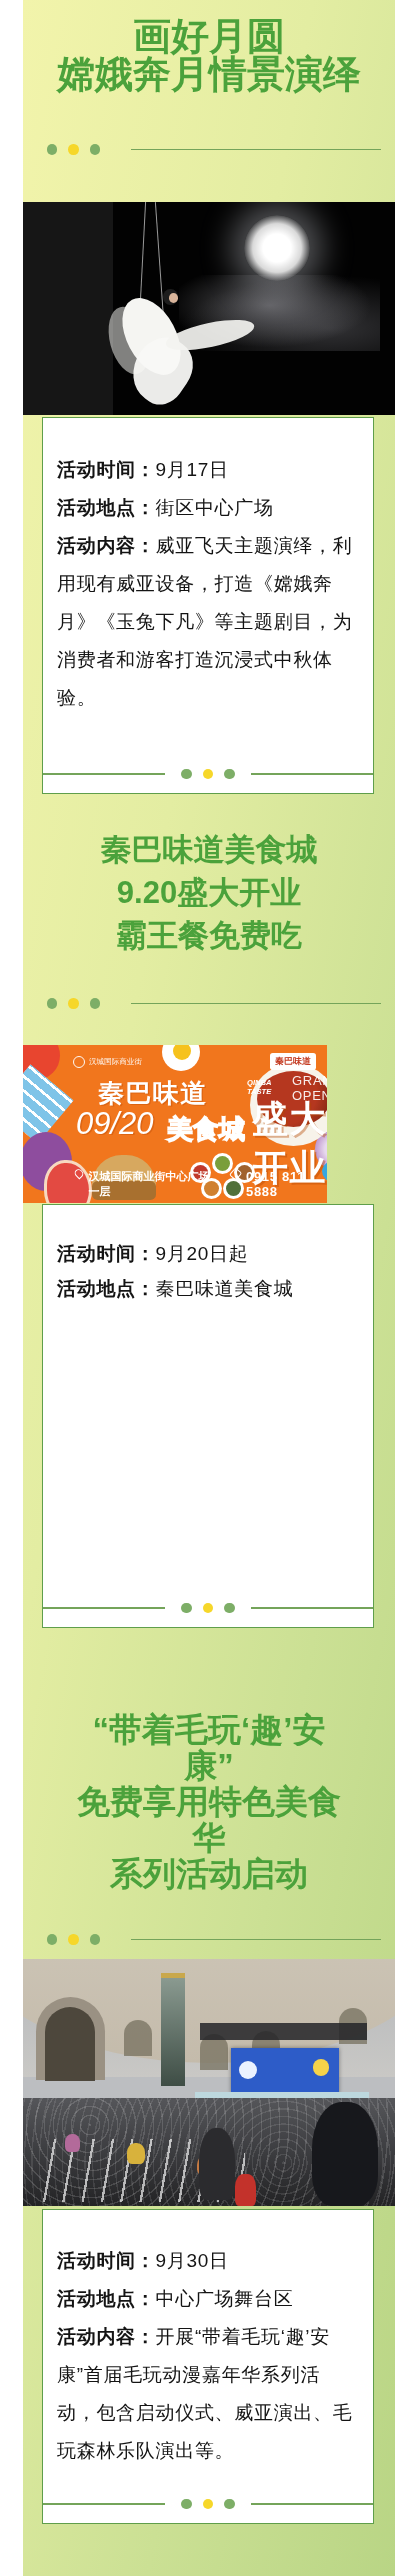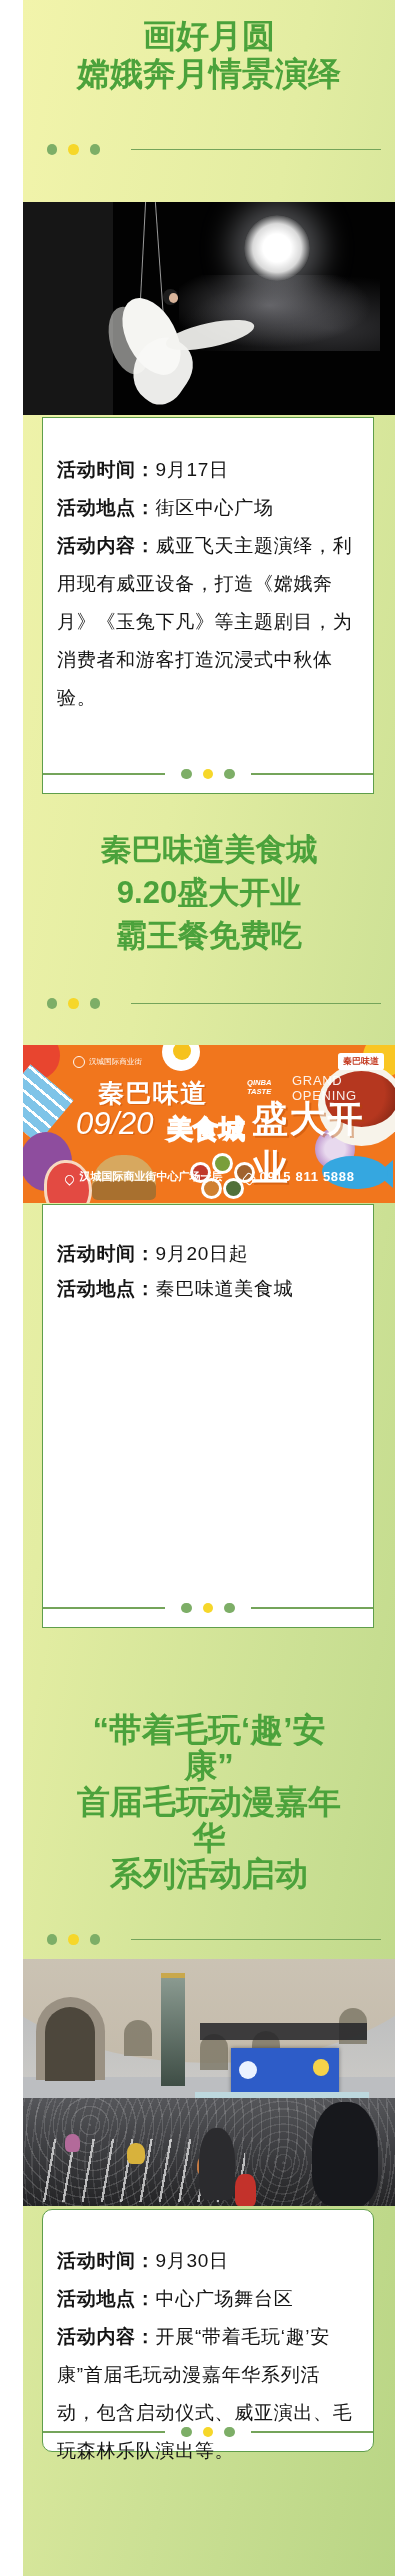--- a/index.html
+++ b/index.html
@@ -5,21 +5,21 @@
   html,body{margin:0;padding:0;background:#ffffff;}
   .page{position:relative;width:417px;height:2576px;background:#ffffff;overflow:hidden;
         font-family:"Liberation Sans", sans-serif;}
   .column{position:absolute;left:23px;top:0;width:372px;height:2576px;overflow:hidden;
           background:linear-gradient(100deg,#f2f4ab 0%,#e3eda2 35%,#cbe094 70%,#b9d585 100%);}
 
   
   .sec-title{position:absolute;left:0;width:372px;text-align:center;color:#4ba23b;
              font-weight:700;}
   .sec-title .tl{white-space:nowrap;}
-  .t1{top:16.7px;font-size:33px;line-height:38px;}
+  .t1{top:16.7px;font-size:38px;line-height:38px;}
   .t2{top:828px;font-size:31px;line-height:43px;}
   .t3{top:1712px;font-size:33px;line-height:36px;}
 
   
   .hdiv{position:absolute;left:24px;right:14px;height:11px;display:flex;align-items:center;}
   .dot{width:10.4px;height:10.4px;border-radius:50%;}
   .dot-g{background:#7dae67;}
   .dot-y{background:#f6d72a;}
   .hdiv .dot{margin-right:11px;}
   .hline{flex:1;height:1.4px;background:#74a45a;margin-left:19.4px;}
@@ -56,21 +56,21 @@
   .pm-body{position:absolute;left:21px;top:10.4px;width:49px;height:83px;border-radius:50%;
            background:#f5f5f2;transform:rotate(-28deg);}
   .pm-sleeve{position:absolute;left:59px;top:38px;width:90px;height:23.6px;border-radius:50%;
              background:rgba(243,243,240,.92);transform:rotate(-12deg);}
   .pm-skirt{position:absolute;left:28px;top:52px;width:56px;height:66px;border-radius:50% 50% 40% 60%;
             background:rgba(248,248,246,.95);transform:rotate(35deg);}
   .pm-gauze{position:absolute;left:3.5px;top:21px;width:38px;height:69px;border-radius:50%;
             background:rgba(235,235,232,.55);transform:rotate(-15deg);}
 
   
-  .banner{position:absolute;top:1045px;left:0;width:372px;height:158px;background:#f1761d;overflow:hidden;color:#fff;}
+  .banner{position:absolute;top:1045px;left:0;width:304px;height:158px;background:#f1761d;overflow:hidden;color:#fff;}
   .bn-tomato{position:absolute;left:-12.5px;top:-14px;width:49px;height:49px;border-radius:50%;background:#e8452f;}
   .bn-check{position:absolute;left:-17.4px;top:31px;width:56px;height:56px;transform:rotate(40deg);
             background:repeating-linear-gradient(0deg,#7fc4e8 0 8.3px,#ffffff 8.3px 11px),
                        repeating-linear-gradient(90deg,rgba(127,196,232,.7) 0 8.3px,rgba(255,255,255,.9) 8.3px 11px);}
   .bn-plum{position:absolute;left:-3.5px;top:87px;width:52px;height:59px;border-radius:50%;background:#8e4d9e;}
   .bn-meat{position:absolute;left:21px;top:115px;width:42px;height:52px;border-radius:45% 55% 50% 50%;
            background:#e34a42;border:3.5px solid #f7d9c0;}
   .bn-egg{position:absolute;left:139px;top:-12.5px;width:38px;height:38px;border-radius:50%;background:#ffffff;}
   .bn-yolk{position:absolute;left:150px;top:-2.8px;width:18px;height:18px;border-radius:50%;background:#f6c21c;}
   .bn-onion{position:absolute;left:292px;top:83px;width:40px;height:42px;border-radius:50%;
@@ -94,21 +94,21 @@
   .bn-brand{position:absolute;left:75px;top:31px;font-size:26px;font-weight:700;letter-spacing:1.4px;
             text-shadow:1.4px 1.4px 0 rgba(180,70,0,.35);}
   .bn-branden{position:absolute;left:224px;top:33px;font-size:7.6px;font-style:italic;line-height:9px;font-weight:700;}
   .bn-open-en{position:absolute;left:269px;top:28px;font-size:13px;font-weight:400;letter-spacing:0.7px;opacity:.9;}
   .bn-date{position:absolute;left:53px;top:61px;font-size:31px;font-weight:400;font-style:italic;
            text-shadow:1.4px 1.4px 0 rgba(180,70,0,.35);}
   .bn-venue{position:absolute;left:144px;top:67px;font-size:26px;font-weight:900;color:transparent;
             -webkit-text-stroke:1.4px #ffffff;}
   .bn-open{position:absolute;left:229px;top:50px;font-size:36px;font-weight:900;letter-spacing:1.4px;
            text-shadow:2.1px 2.1px 0 rgba(180,70,0,.4);}
-  .bn-foot{position:absolute;left:42px;top:124px;display:flex;align-items:flex-end;font-size:11px;font-weight:700;}
+  .bn-foot{position:absolute;left:52px;top:124px;display:flex;align-items:flex-start;font-size:11px;font-weight:700;}
   .pin{width:7px;height:7px;border:1.4px solid #fff;border-radius:50% 50% 50% 0;transform:rotate(-45deg);
        margin-right:5.6px;}
   .tel{width:8.3px;height:8.3px;border:1.4px solid #fff;border-radius:2.1px;transform:rotate(40deg);
        margin:0 5.6px 0 21px;}
   .bn-phone{font-size:13px;letter-spacing:0.7px;}
 
   
   .photo-crowd{position:absolute;top:1959px;left:0;width:372px;height:247px;background:#bcbec1;overflow:hidden;}
   .cw-sky{position:absolute;left:0;top:0;width:372px;height:118px;
           background:linear-gradient(#b4b7bb,#c9c8c5);}
@@ -275,21 +275,21 @@
         <span class="dot dot-g"></span>
         <span class="dot dot-y"></span>
         <span class="dot dot-g"></span>
         <span class="cline"></span>
       </div>
     </div>
 
     <div class="sec-title t3">
       <div class="tl">“带着毛玩‘趣’安</div>
       <div class="tl">康”</div>
-      <div class="tl">首届毛玩动漫嘉年</div>
+      <div class="tl">免费享用特色美食</div>
       <div class="tl">华</div>
       <div class="tl">系列活动启动</div>
     </div>
 
     <div class="hdiv" style="top:1934px;">
       <span class="dot dot-g"></span>
       <span class="dot dot-y"></span>
       <span class="dot dot-g"></span>
       <span class="hline"></span>
     </div>
@@ -317,21 +317,21 @@
         <span class="cw-p cw-j1"></span>
         <span class="cw-p cw-j2"></span>
         <span class="cw-p cw-j3"></span>
         <span class="cw-p cw-mom"></span>
         <span class="cw-p cw-kid"></span>
         <span class="cw-stroller"></span>
         <span class="cw-p cw-man"></span>
       </div>
     </div>
 
-    <div class="card" style="top:2209px;height:243px;padding-top:32px;border-radius:10px;">
+    <div class="card" style="top:2209px;height:315px;padding-top:32px;">
       <div class="row">
         <span class="lab">活动时间：</span><span>9月30日</span>
       </div>
       <div class="row">
         <span class="lab">活动地点：</span><span>中心广场舞台区</span>
       </div>
       <div class="row">
         <span class="lab">活动内容：</span><span>开展“带着毛玩‘趣’安康”首届毛玩动漫嘉年华系列活动，包含启动仪式、威亚演出、毛玩森林乐队演出等。</span>
       </div>
       <div class="cdiv">

